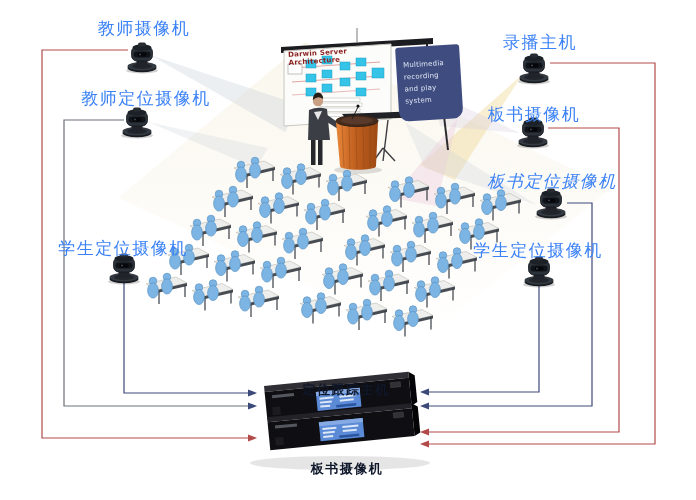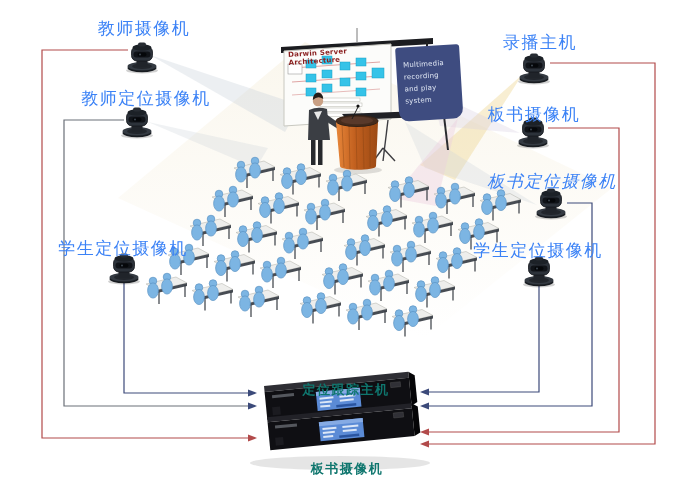--- a/index.html
+++ b/index.html
@@ -11,21 +11,21 @@
   .canvas svg.scene { position:absolute; left:0; top:0; }
 
   .cam-label {
     position:absolute; transform:translateX(-50%);
     font-size:17px; letter-spacing:1.5px; font-weight:500;
     color:#3b82f6; white-space:nowrap;
   }
   .host-label {
     position:absolute; transform:translateX(-50%);
     font-size:13px; letter-spacing:1.5px; font-weight:600;
-    color:#0f766e; white-space:nowrap;
+    color:#0f172a; white-space:nowrap;
   }
   .screen-title {
     position:absolute; left:288px; top:52px; width:100px;
     font-size:7px; font-weight:bold; color:var(--screen-title-color,#8a1f1f);
     transform:rotate(-3.6deg); transform-origin:left top;
     line-height:1.1; letter-spacing:.2px;
   }
   .blue-panel {
     position:absolute; left:395px; top:46px; width:64px; height:74px;
     background:var(--panel-bg,#3e4c80);

